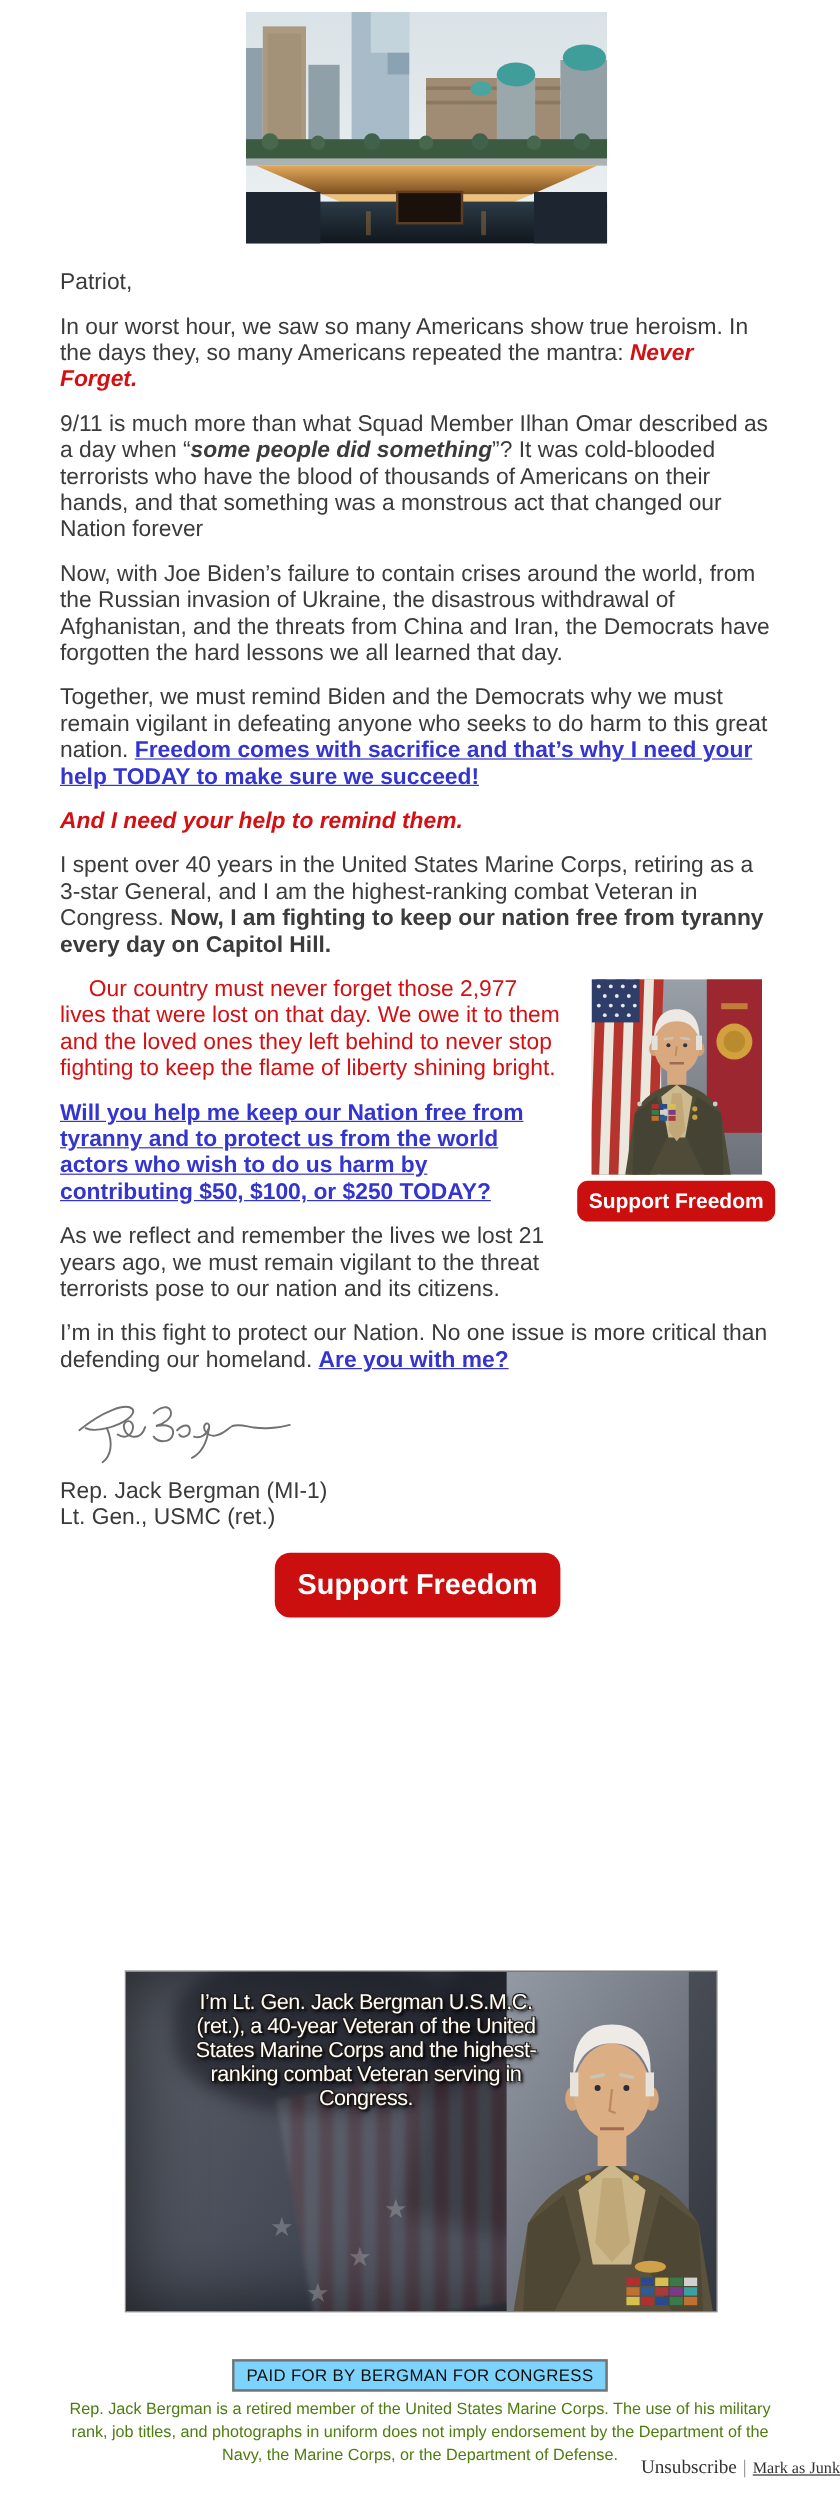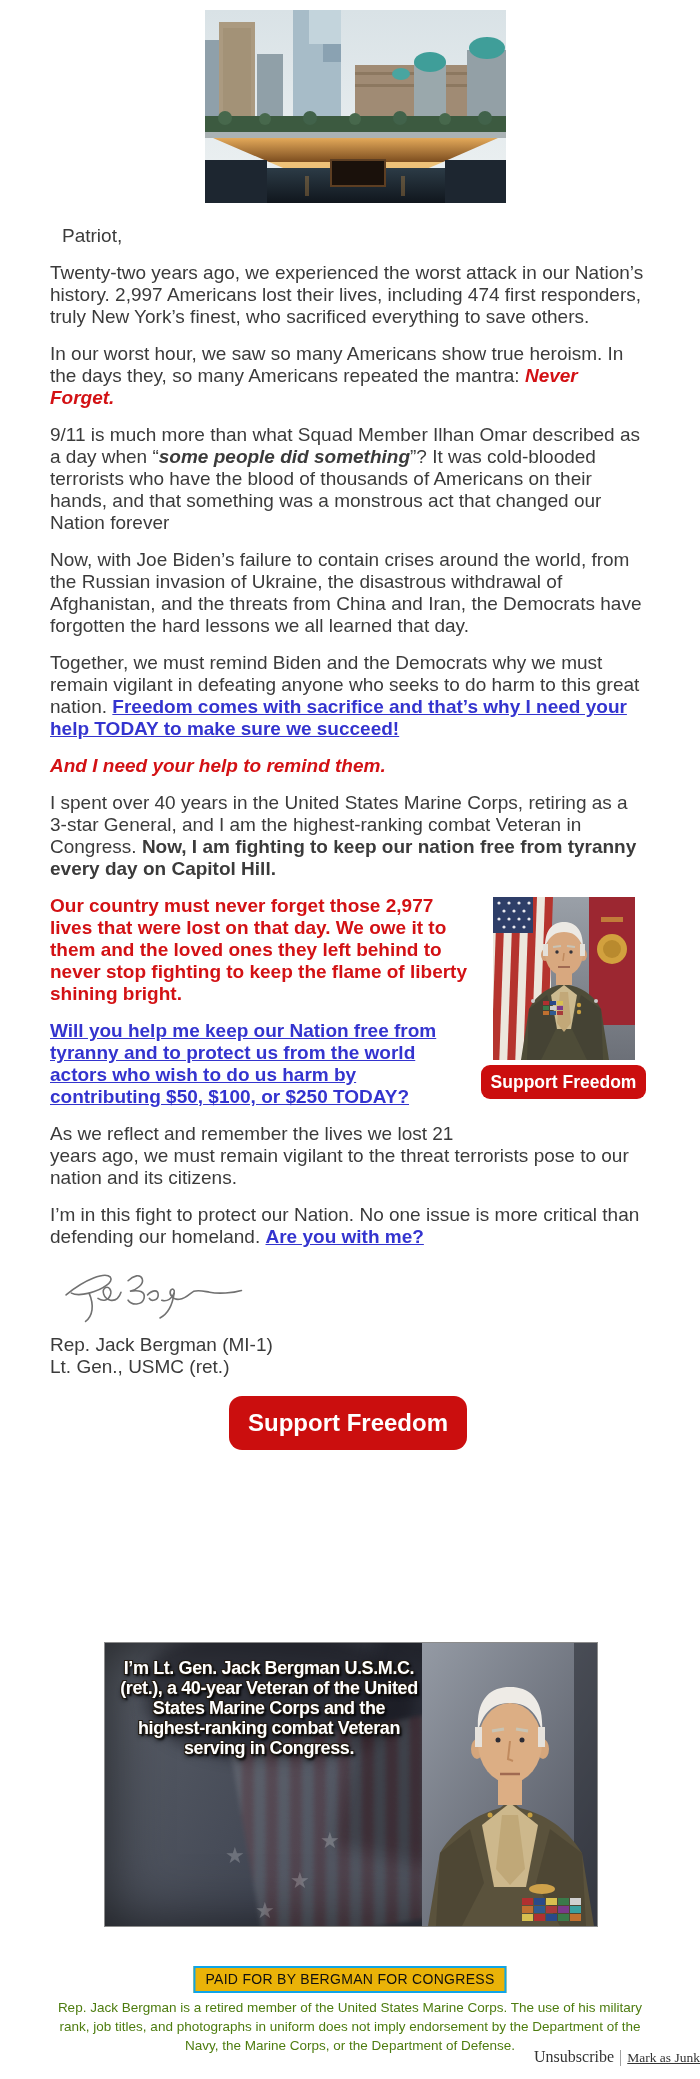--- a/index.html
+++ b/index.html
@@ -6,26 +6,26 @@
     --red:#d31114; --btn-red:#cb0e0e; --blue:#3434cf; --body:#3b3b3b;
   }
   html,body{margin:0;padding:0;background:#fff;}
   .page{position:relative;width:700px;height:2079px;background:#fff;overflow:hidden;
         font-family:"Liberation Sans","DejaVu Sans",sans-serif;color:var(--body);}
   
   .hero{width:301px;height:193px;margin:10px 0 0 205px;}
   .hero svg{display:block;}
   
   .letter{margin-left:50px;width:596px;font-size:19px;line-height:22px;}
-  .greeting{margin:22px 12px 15px;}
+  .greeting{margin:22px 0 15px;}
   .para{margin:15px 0;}
   .s-b{font-weight:700;}
   .s-bi{font-weight:700;font-style:italic;}
   .s-rbi{font-weight:700;font-style:italic;color:var(--red);}
-  .s-rb{font-weight:700;color:var(--red);}
+  .s-rb{font-weight:400;color:var(--red);margin-left:24px;}
   .s-l{font-weight:700;color:var(--blue);text-decoration:underline;cursor:pointer;}
   
   .floatbox{float:right;width:165px;margin:2px 0 30px 14px;}
   .floatbox svg{display:block;margin:0 auto 5px;}
   .btn-small{width:165px;height:34px;border-radius:9px;background:var(--btn-red);
              color:#fff;font-weight:700;font-size:17.5px;display:flex;align-items:center;
              justify-content:center;cursor:pointer;box-sizing:border-box;}
   .closing{margin:15px 0 8px;}
   .signature{margin:0 0 4px 2px;}
   .name{line-height:22px;}
@@ -38,29 +38,29 @@
          outline:1px solid rgba(0,0,0,.45);box-shadow:inset 0 0 60px rgba(0,0,0,.65);}
   .q-sil{position:absolute;left:40px;top:-12px;width:270px;height:130px;background:rgba(22,22,30,.55);
          border-radius:40% 60% 50% 50%;filter:blur(7px);}
   .q-sil2{position:absolute;left:250px;top:0;width:150px;height:220px;background:rgba(15,16,22,.45);
           transform:rotate(12deg);filter:blur(9px);}
   .q-flag{position:absolute;left:140px;top:80px;width:290px;height:200px;transform:rotate(-10deg);
           background:repeating-linear-gradient(100deg,rgba(255,255,255,.10) 0 12px,rgba(170,70,70,.16) 12px 24px);
           filter:blur(2px);}
   .q-star{position:absolute;color:rgba(255,255,255,.22);font-size:22px;}
   .quote-text{position:relative;z-index:3;width:300px;padding:15px 0 0 14px;text-align:center;
-              color:#fff;font-weight:700;font-size:18px;line-height:20px;letter-spacing:-0.4px;
+              color:#fff;font-weight:400;font-size:18px;line-height:20px;letter-spacing:-0.4px;
               text-shadow:-1px -1px 0 #241c12,1px -1px 0 #241c12,-1px 1px 0 #241c12,
-                          2px 2px 2px rgba(0,0,0,.95),0 3px 4px rgba(0,0,0,.6);}
+                          2px 2px 2px rgba(0,0,0,.95),0 3px 4px rgba(0,0,0,.6);margin-left:36px;}
   .quote-text p{margin:0 0 26px;}
   .quote-text .u{text-decoration:underline;text-underline-offset:2px;}
   .quote-portrait{position:absolute;right:0;top:0;z-index:2;}
   
-  .paidfor{position:absolute;top:1966px;left:50%;transform:translateX(-50%);border:2px solid #0ea5e9;
-           padding:3px 10px 4px;font-size:14px;letter-spacing:.3px;color:#101010;background:#eab308;
+  .paidfor{position:absolute;top:1966px;left:50%;transform:translateX(-50%);border:2px solid #737373;
+           padding:3px 10px 4px;font-size:14px;letter-spacing:.3px;color:#101010;background:#7dd3fc;
            white-space:nowrap;}
   .disclaimer{position:absolute;top:1998px;left:50%;transform:translateX(-50%);width:616px;
               text-align:center;font-size:13.5px;line-height:19px;color:#4d7c0f;}
   .unsub{position:absolute;top:2048px;width:100%;text-align:right;
          font-family:"Liberation Serif","DejaVu Serif",serif;color:#333;}
   .unsub-link{font-size:16px;cursor:pointer;}
   .sep{color:#8a8a8a;margin:0 5px;}
   .junk-link{font-size:13.5px;text-decoration:underline;cursor:pointer;}
 </style>
 </head>
@@ -116,21 +116,20 @@
       <rect x="240" y="150" width="61" height="43" fill="#1d2630"></rect>
       <rect x="126" y="150" width="54" height="26" fill="#1a110b" stroke="#5d3e22" stroke-width="2"></rect>
       <rect x="100" y="166" width="4" height="20" fill="#c98f46" opacity=".35"></rect>
       <rect x="196" y="166" width="4" height="20" fill="#c98f46" opacity=".35"></rect>
     </svg>
   </div>
 
   <div class="letter">
     <div class="greeting">Patriot,</div>
     <div id="paras-before">
-        <div class="para"><span class="s-n">Twenty-two years ago, we experienced the worst attack in our Nation’s history. 2,997 Americans lost their lives, including 474 first responders, truly New York’s finest, who sacrificed everything to save others.</span></div>
         <div class="para"><span class="s-n">In our worst hour, we saw so many Americans show true heroism. In the days they, so many Americans repeated the mantra: </span><span class="s-rbi">Never Forget.</span></div>
         <div class="para"><span class="s-n">9/11 is much more than what Squad Member Ilhan Omar described as a day when “</span><span class="s-bi">some people did something</span><span class="s-n">”? It was cold-blooded terrorists who have the blood of thousands of Americans on their hands, and that something was a monstrous act that changed our Nation forever</span></div>
         <div class="para"><span class="s-n">Now, with Joe Biden’s failure to contain crises around the world, from the Russian invasion of Ukraine, the disastrous withdrawal of Afghanistan, and the threats from China and Iran, the Democrats have forgotten the hard lessons we all learned that day.</span></div>
         <div class="para"><span class="s-n">Together, we must remind Biden and the Democrats why we must remain vigilant in defeating anyone who seeks to do harm to this great nation. </span><span class="s-l">Freedom comes with sacrifice and that’s why I need your help TODAY to make sure we succeed!</span></div>
         <div class="para"><span class="s-rbi">And I need your help to remind them.</span></div>
         <div class="para"><span class="s-n">I spent over 40 years in the United States Marine Corps, retiring as a 3-star General, and I am the highest-ranking combat Veteran in Congress. </span><span class="s-b">Now, I am fighting to keep our nation free from tyranny every day on Capitol Hill.</span></div>
       </div>
     <div id="paras-after">
       <div class="floatbox">
         <svg width="142" height="163" viewBox="0 0 142 163">

